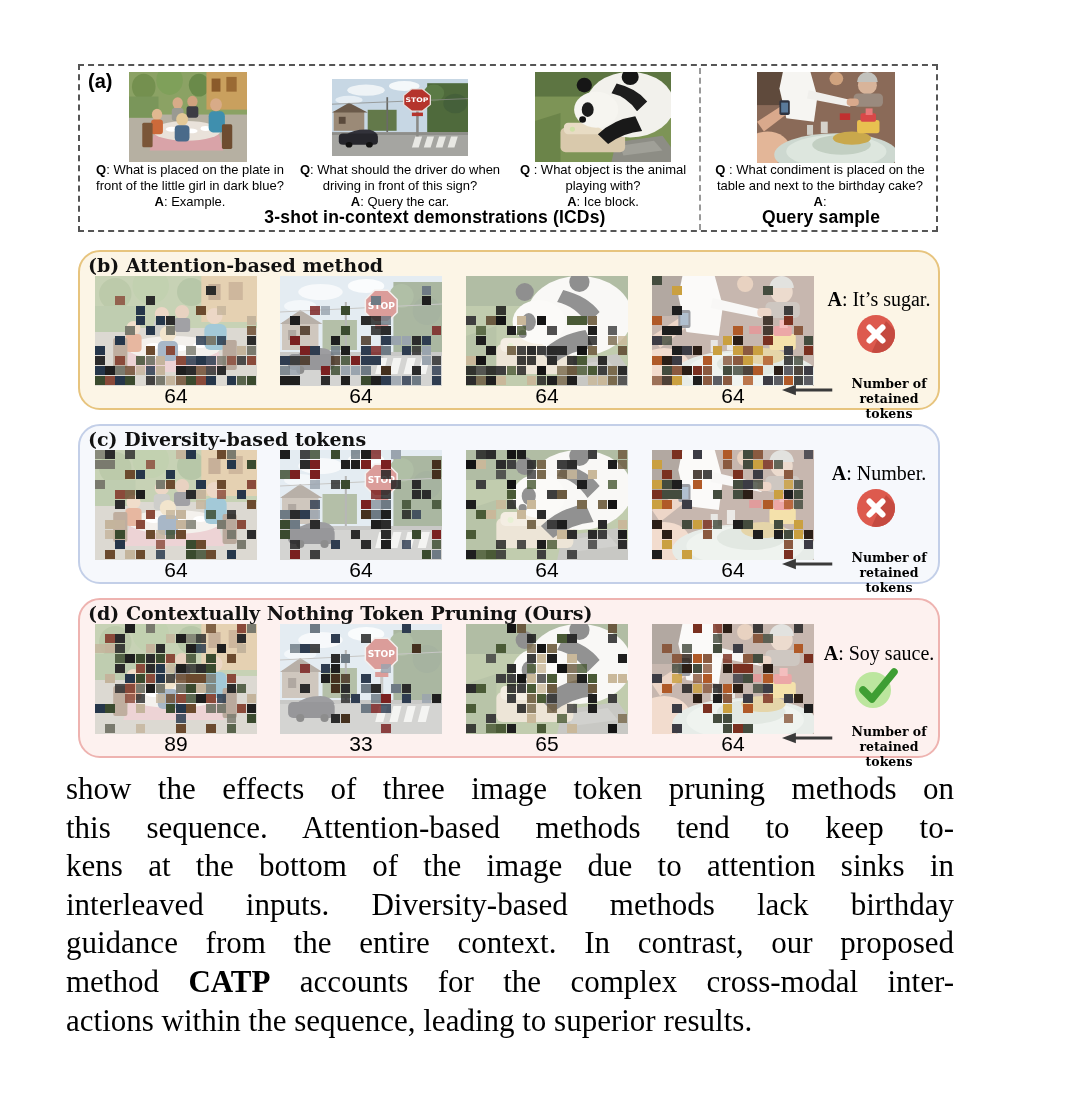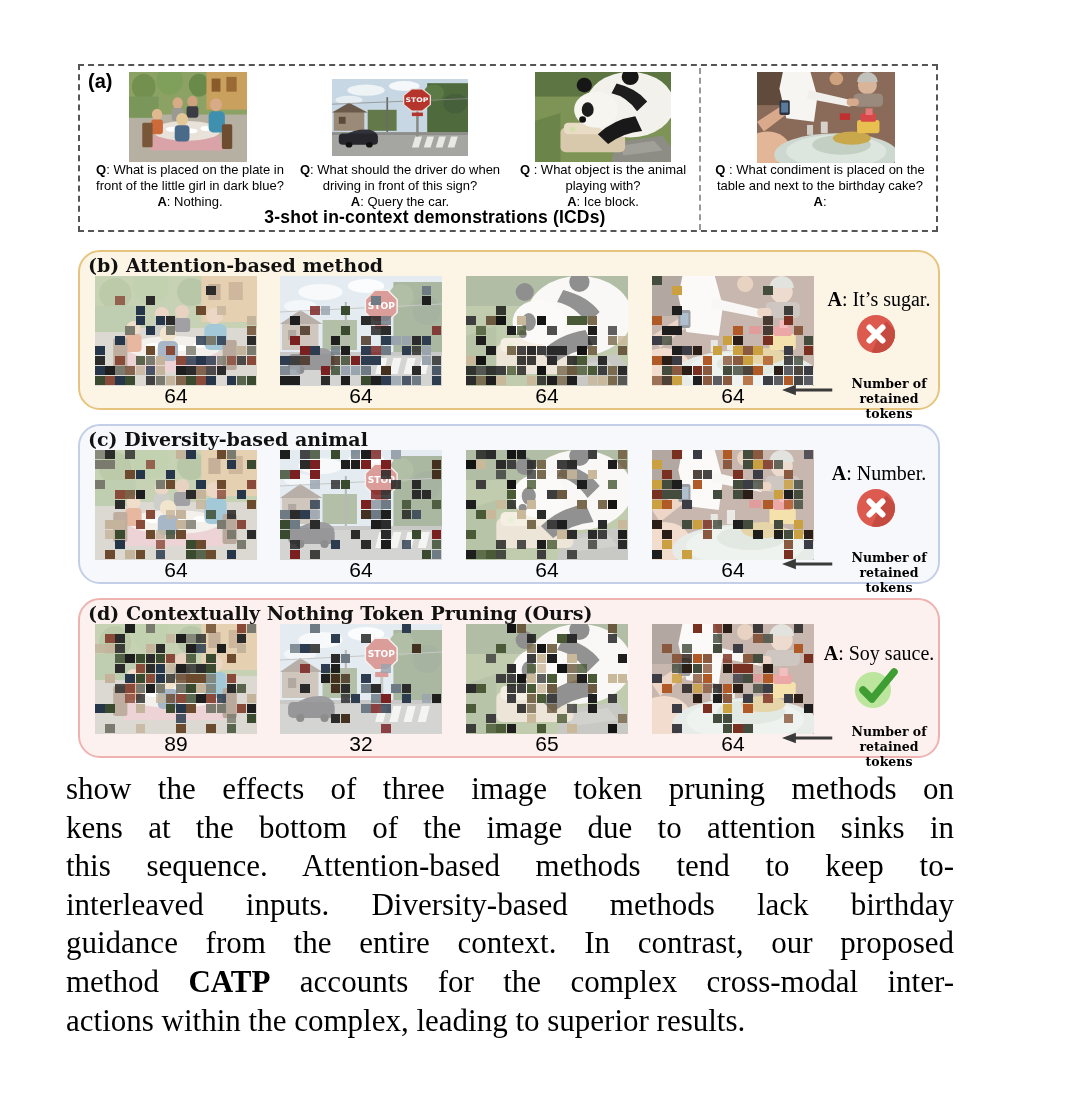--- a/index.html
+++ b/index.html
@@ -181,37 +181,38 @@
       </svg>
   </div>
   <div class="shot" style="left:677px;top:6px;width:138px;height:91px;">
     <svg class="photo">
         <use href="#sc-cake"></use>
       </svg>
   </div>
 
   <div class="qa" style="left:2px;width:216px;">
     <div><b>Q</b><span>: </span><span>What is placed on the plate in front of the little girl in dark blue?</span></div>
-    <div><b>A</b><span>: </span><span>Nothing.</span></div>
+    <div><b>A</b><span>: </span><span>Example.</span></div>
   </div>
   <div class="qa" style="left:216px;width:208px;">
     <div><b>Q</b><span>: </span><span>What should the driver do when driving in front of this sign?</span></div>
     <div><b>A</b><span>: </span><span>Query the car.</span></div>
   </div>
   <div class="qa" style="left:624px;width:232px;">
     <div><b>Q</b><span> : </span><span>What condiment is placed on the table and next to the birthday cake?</span></div>
     <div><b>A</b><span>:</span><span></span></div>
   </div>
   <div class="qa" style="left:428px;width:190px;">
     <div><b>Q</b><span> : </span><span>What object is the animal playing with?</span></div>
     <div><b>A</b><span>: </span><span>Ice block.</span></div>
   </div>
 
   <div id="divider-a" class="abs"></div>
   <div class="acap" style="left:80px;width:550px;">3-shot in-context demonstrations (ICDs)</div>
+  <div class="acap" style="left:628px;width:226px;">Query sample</div>
 </div>
 
 <div id="panel-b" class="panel">
   <div class="abs heading">(b) Attention-based method</div>
   <div class="shot" style="left:15px;">
     <svg class="photo">
         <use href="#sc-dinner"></use>
       </svg>
       <div class="wash"></div>
     <div class="tokens">
@@ -509,21 +510,21 @@
       <line x1="14" y1="7" x2="58" y2="7" stroke="#3a3a3a" stroke-width="3.4"></line>
       <path d="M0 7 L16 1 L16 13 Z" fill="#3a3a3a"></path>
     </svg>
   <div class="note">
     <div>Number of</div>
     <div>retained tokens</div>
   </div>
 </div>
 
 <div id="panel-c" class="panel">
-  <div class="abs heading">(c) Diversity-based animal</div>
+  <div class="abs heading">(c) Diversity-based tokens</div>
   <div class="shot" style="left:15px;">
     <svg class="photo">
         <use href="#sc-dinner"></use>
       </svg>
       <div class="wash"></div>
     <div class="tokens">
         <div class="tok" style="left: 75%; top: 36.3636%; width: 5.875%; height: 8.18182%; background: rgb(138, 74, 58); opacity: 0.82;"></div>
         <div class="tok" style="left: 12.5%; top: 36.3636%; width: 5.875%; height: 8.18182%; background: rgb(138, 74, 58);"></div>
         <div class="tok" style="left: 56.25%; top: 81.8182%; width: 5.875%; height: 8.18182%; background: rgb(58, 74, 46);"></div>
         <div class="tok" style="left: 50%; top: 72.7273%; width: 5.875%; height: 8.18182%; background: rgb(107, 74, 46);"></div>
@@ -1107,38 +1108,38 @@
         <div class="tok" style="left: 31.25%; top: 72.7273%; width: 5.875%; height: 8.18182%; background: rgb(122, 48, 32);"></div>
         <div class="tok" style="left: 25%; top: 54.5455%; width: 5.875%; height: 8.18182%; background: rgb(202, 160, 64); opacity: 0.82;"></div>
         <div class="tok" style="left: 50%; top: 18.1818%; width: 5.875%; height: 8.18182%; background: rgb(60, 60, 68);"></div>
         <div class="tok" style="left: 81.25%; top: 63.6364%; width: 5.875%; height: 8.18182%; background: rgb(60, 60, 68);"></div>
         <div class="tok" style="left: 62.5%; top: 54.5455%; width: 5.875%; height: 8.18182%; background: rgb(68, 76, 62); opacity: 0.82;"></div>
         <div class="tok" style="left: 68.75%; top: 54.5455%; width: 5.875%; height: 8.18182%; background: rgb(60, 60, 68);"></div>
         <div class="tok" style="left: 6.25%; top: 54.5455%; width: 5.875%; height: 8.18182%; background: rgb(176, 90, 40);"></div>
       </div>
   </div>
   <div class="count" style="left:15px;">89</div>
-  <div class="count" style="left:200px;">32</div>
+  <div class="count" style="left:200px;">33</div>
   <div class="count" style="left:386px;">65</div>
   <div class="count" style="left:572px;">64</div>
   <div class="answer" style="top:42px;"><b>A</b><span>: </span><span>Soy sauce.</span></div>
   <svg class="verdict" style="left:772px;top:64px;width:46px;height:46px;">
       <use href="#ic-correct"></use>
     </svg>
   <svg class="arrow" viewBox="0 0 60 14">
       <line x1="14" y1="7" x2="58" y2="7" stroke="#3a3a3a" stroke-width="3.4"></line>
       <path d="M0 7 L16 1 L16 13 Z" fill="#3a3a3a"></path>
     </svg>
   <div class="note">
     <div>Number of</div>
     <div>retained tokens</div>
   </div>
 </div>
 
 <div id="figure-caption" class="abs">
   <div class="cap-line"><span>show the effects of three image token pruning methods on</span></div>
+  <div class="cap-line"><span>this sequence. Attention-based methods tend to keep to-</span></div>
   <div class="cap-line"><span>kens at the bottom of the image due to attention sinks in</span></div>
-  <div class="cap-line"><span>this sequence. Attention-based methods tend to keep to-</span></div>
   <div class="cap-line"><span>interleaved inputs. Diversity-based methods lack birthday</span></div>
   <div class="cap-line"><span>guidance from the entire context. In contrast, our proposed</span></div>
   <div class="cap-line"><span>method </span><b>CATP</b><span> accounts for the complex cross-modal inter-</span></div>
-  <div class="cap-line last"><span>actions within the complex, leading to superior results.</span></div>
+  <div class="cap-line last"><span>actions within the sequence, leading to superior results.</span></div>
 </div>
 
 </body></html>

